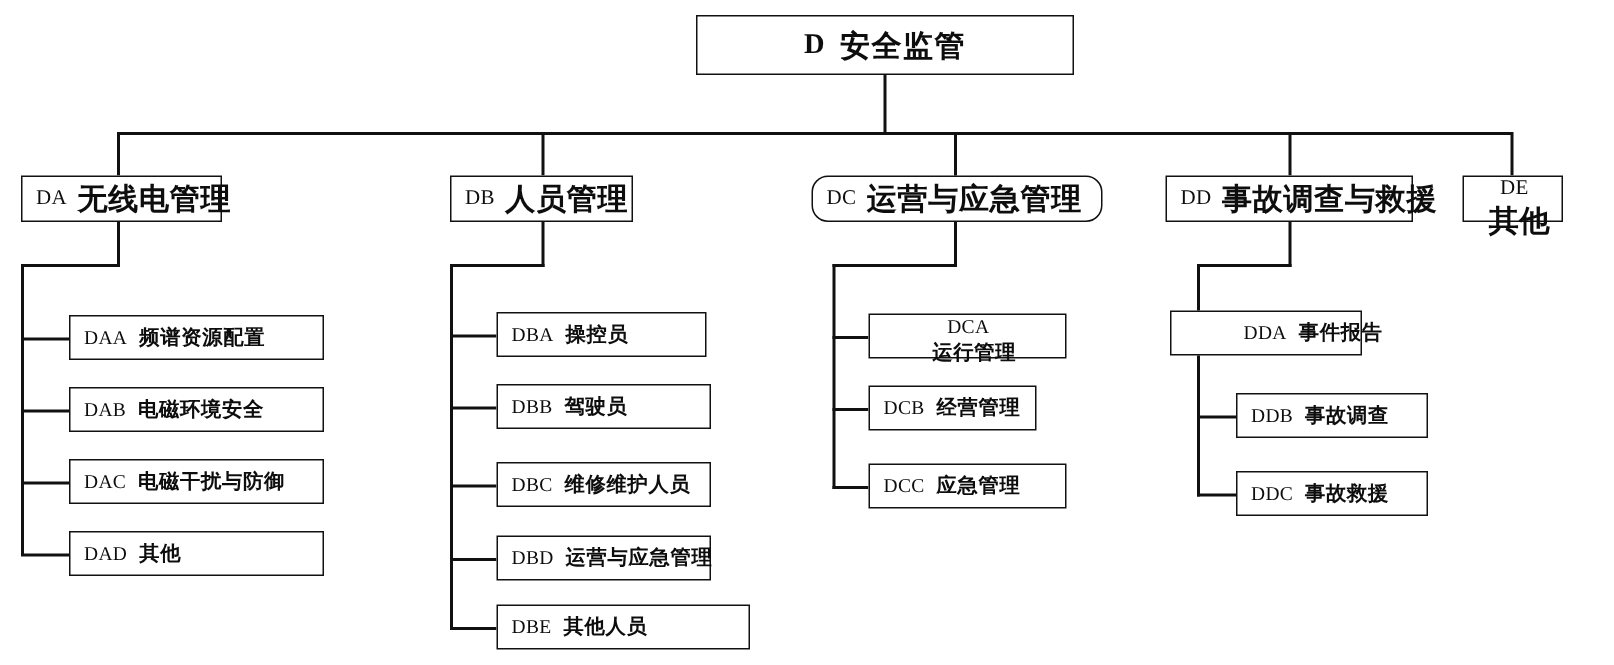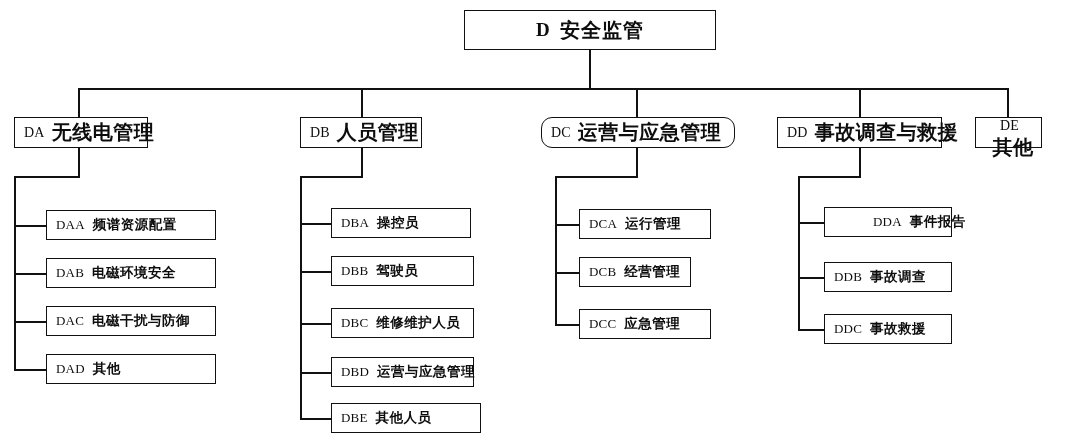--- a/index.html
+++ b/index.html
@@ -157,53 +157,53 @@
     <span class="name">驾驶员</span>
   </div>
   <div class="node lvl3" style="left:331px; top:308px; width:143px; height:30px;">
     <span class="code">DBC</span>
     <span class="name">维修维护人员</span>
   </div>
   <div class="node lvl3" style="left:331px; top:357px; width:143px; height:30px;">
     <span class="code">DBD</span>
     <span class="name">运营与应急管理</span>
   </div>
-  <div class="node lvl3" style="left:331px; top:403px; width:150px; height:30px;">
+  <div class="node lvl3" style="left:331px; top:403px; width:169px; height:30px;">
     <span class="code">DBE</span>
     <span class="name">其他人员</span>
   </div>
 
   <div class="conn v" style="left:636px; top:148px; height:30px;"></div>
   <div class="conn h" style="left:555px; top:176px; width:83px;"></div>
   <div class="conn v" style="left:555px; top:176px; height:150px;"></div>
   <div class="conn h" style="left:555px; top:224px; width:24px;"></div>
   <div class="conn h" style="left:555px; top:272px; width:24px;"></div>
   <div class="conn h" style="left:555px; top:324px; width:24px;"></div>
 
-  <div class="node lvl3" style="left:579px; top:209px; width:132px; height:30px;">
+  <div class="node lvl3" style="left:579px; top:209px; width:132px; height:30px;flex-direction:column;">
     <span class="code">DCA</span>
     <span class="name">运行管理</span>
   </div>
   <div class="node lvl3" style="left:579px; top:257px; width:112px; height:30px;">
     <span class="code">DCB</span>
     <span class="name">经营管理</span>
   </div>
   <div class="node lvl3" style="left:579px; top:309px; width:132px; height:30px;">
     <span class="code">DCC</span>
     <span class="name">应急管理</span>
   </div>
 
   <div class="conn v" style="left:859px; top:148px; height:30px;"></div>
   <div class="conn h" style="left:798px; top:176px; width:63px;"></div>
   <div class="conn v" style="left:798px; top:176px; height:155px;"></div>
   <div class="conn h" style="left:798px; top:222px; width:26px;"></div>
   <div class="conn h" style="left:798px; top:277px; width:26px;"></div>
   <div class="conn h" style="left:798px; top:329px; width:26px;"></div>
 
-  <div class="node lvl3" style="left:824px; top:207px; width:128px; height:30px;padding-left:48px;">
+  <div class="node lvl3" style="left:780px; top:207px; width:128px; height:30px;padding-left:48px;">
     <span class="code">DDA</span>
     <span class="name">事件报告</span>
   </div>
   <div class="node lvl3" style="left:824px; top:262px; width:128px; height:30px;">
     <span class="code">DDB</span>
     <span class="name">事故调查</span>
   </div>
   <div class="node lvl3" style="left:824px; top:314px; width:128px; height:30px;">
     <span class="code">DDC</span>
     <span class="name">事故救援</span>

